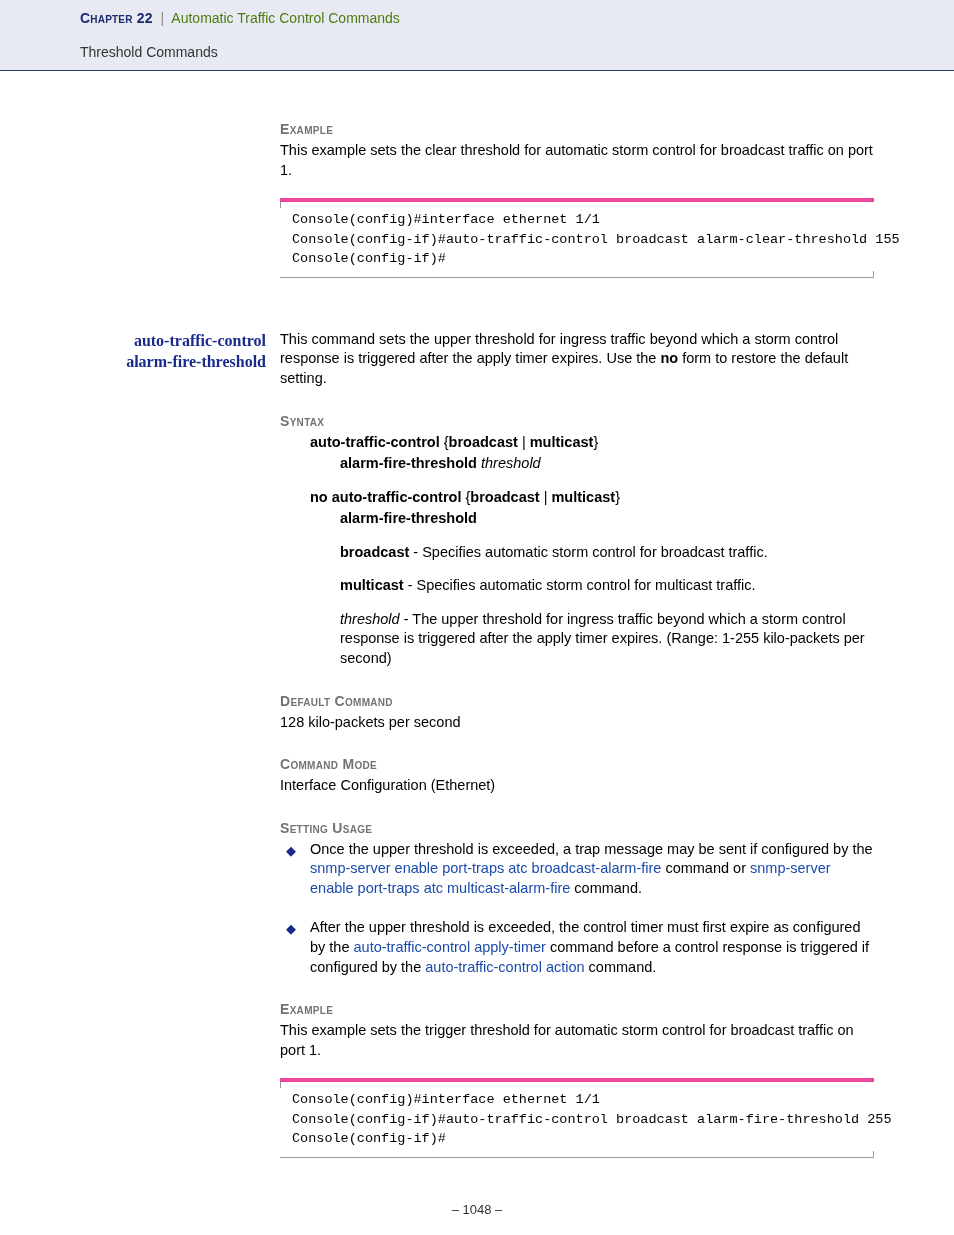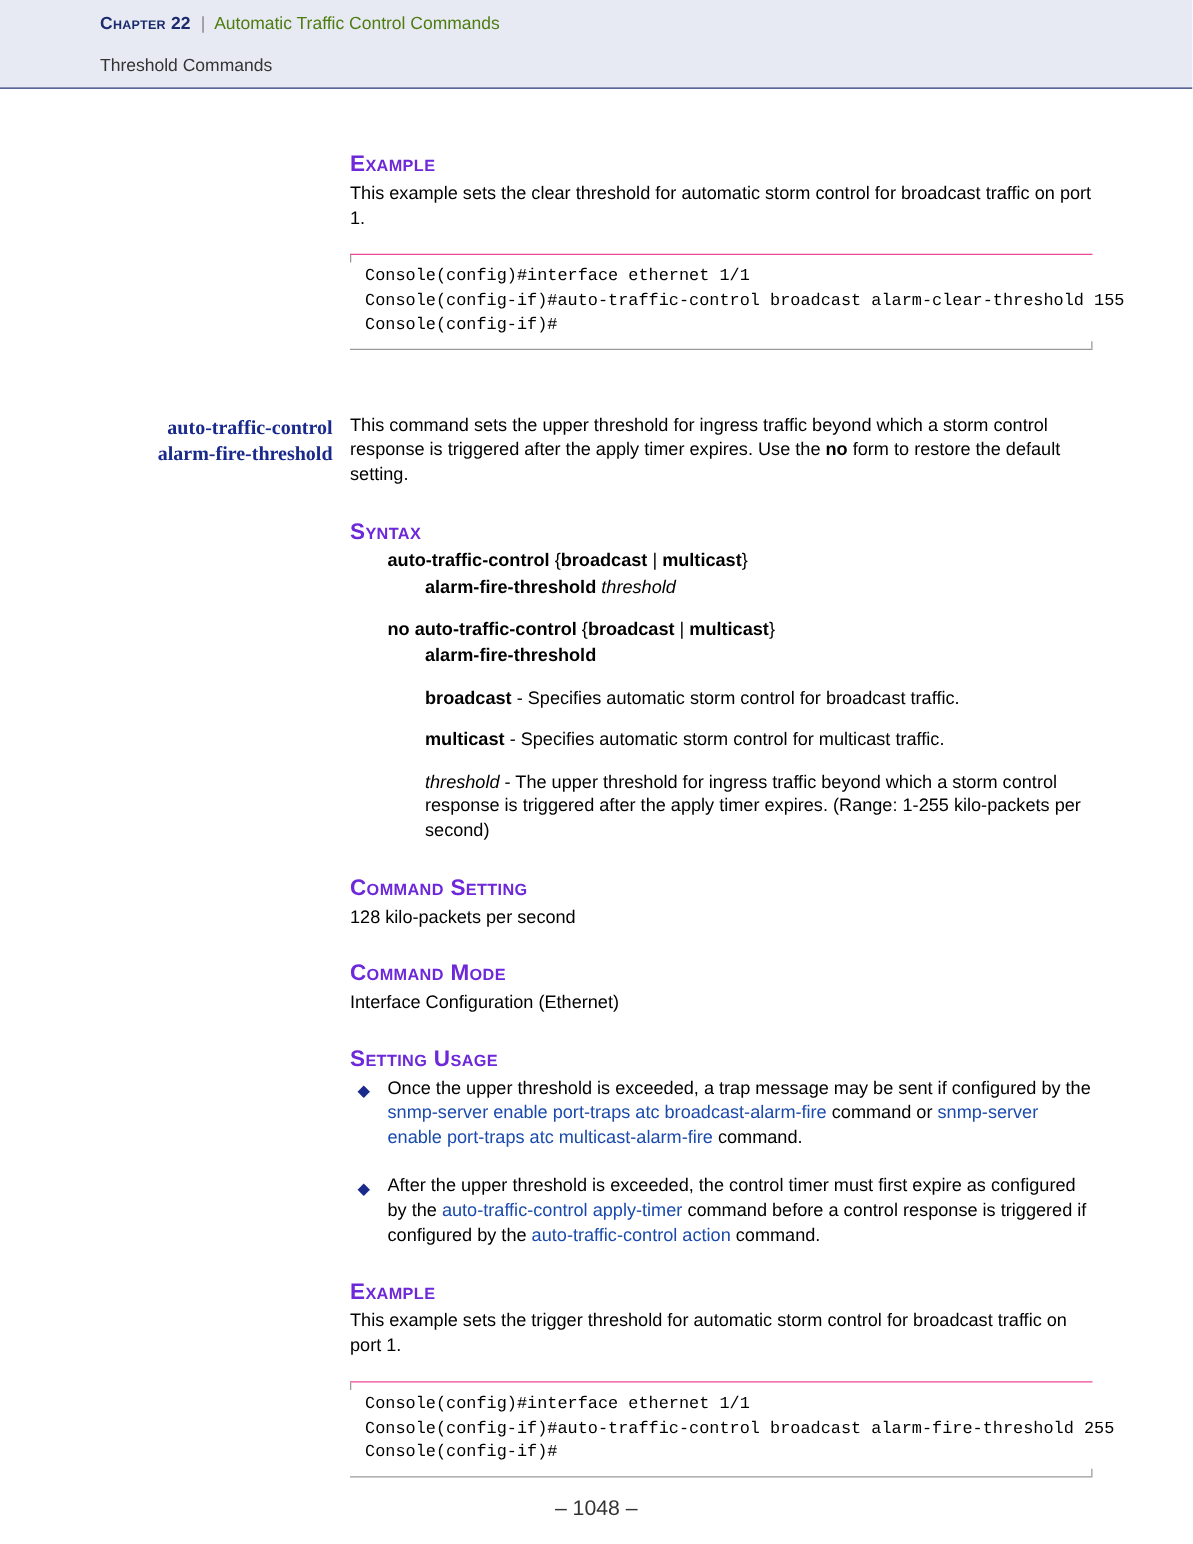--- a/index.html
+++ b/index.html
@@ -40,35 +40,35 @@
   .subheader {
     color: #333;
     font-size: 14px;
     margin-top: 18px;
   }
   .content {
     padding-left: 280px;
     padding-right: 80px;
   }
   .section-heading {
-    color: #6d28d9;
+    color: #737373;
     font-weight: bold;
     font-variant: small-caps;
-    font-size: 18px;
+    font-size: 14px;
     letter-spacing: 0.3px;
     margin-top: 24px;
     margin-bottom: 4px;
   }
   .para {
     color: #000;
     line-height: 1.35;
     margin-bottom: 4px;
   }
   .code-block {
-    border-top: 1px solid #ec4899;
+    border-top: 4px solid #ec4899;
     border-bottom: 1px solid #999;
     padding: 8px 12px;
     margin: 18px 0;
     font-family: "Courier New", monospace;
     font-size: 13.5px;
     line-height: 1.45;
     white-space: pre;
     position: relative;
   }
   .code-block::before {
@@ -146,21 +146,21 @@
     color: #1a4aac;
   }
   b { font-weight: bold; }
   i { font-style: italic; text-align: center; }
   .page-number {
     position: absolute;
     bottom: 18px;
     left: 0;
     width: 100%;
     text-align: center;
-    font-size: 17px;
+    font-size: 13px;
     color: #333;
   }
 </style>
 </head>
 <body>
 
 <div class="header-band">
   <div class="header-inner">
     <div class="chapter-line">
       <span class="chapter-label">Chapter 22</span>
@@ -203,21 +203,21 @@
       <div class="syntax-line"><b>no auto-traffic-control</b><span> {</span><b>broadcast</b><span> | </span><b>multicast</b><span>} </span></div>
       <div class="syntax-line syntax-line2"><b>alarm-fire-threshold</b></div>
     </div>
     <div class="param-list">
       <div class="param"><b>broadcast</b><span> - Specifies automatic storm control for broadcast traffic.</span></div>
       <div class="param"><b>multicast</b><span> - Specifies automatic storm control for multicast traffic.</span></div>
       <div class="param"><i>threshold</i><span> - The upper threshold for ingress traffic beyond which a storm control response is triggered after the apply timer expires. (Range: 1-255 kilo-packets per second)</span></div>
     </div>
   </div>
 
-  <div class="section-heading">Command Setting</div>
+  <div class="section-heading">Default Command</div>
   <div class="para">128 kilo-packets per second</div>
 
   <div class="section-heading">Command Mode</div>
   <div class="para">Interface Configuration (Ethernet)</div>
 
   <div class="section-heading">Setting Usage</div>
   <div class="bullet-list">
     <div class="bullet-item">
       <div class="bullet-diamond">◆</div>
       <div class="bullet-text">

